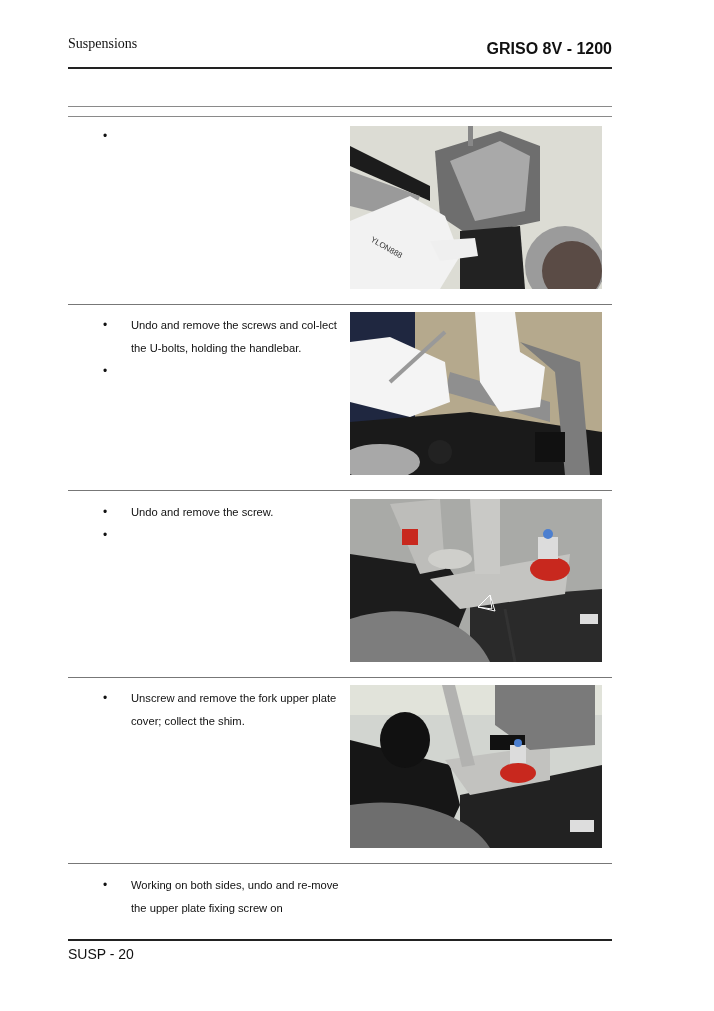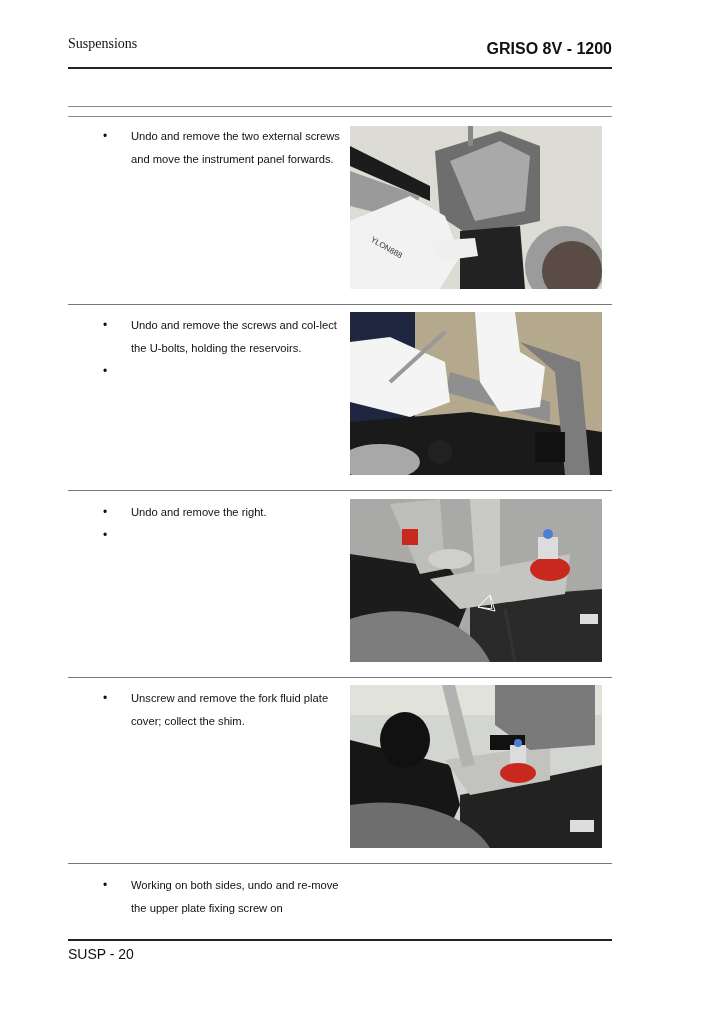--- a/index.html
+++ b/index.html
@@ -24,21 +24,20 @@
 
 <div class="abs hdr-left">Suspensions</div>
 <div class="abs hdr-right">GRISO 8V - 1200</div>
 <div class="abs rule-thick" style="top:67px;"></div>
 <div class="abs rule-thin" style="top:106px;"></div>
 <div class="abs rule-thin" style="top:116px;"></div>
 
 <div class="abs step-text" style="top:125px;">
   <div class="bullet-row">
     <span class="bullet">•</span>
-    <span class="btxt">Undo and remove the two external screws and move the instrument panel forwards.</span>
   </div>
 </div>
 <div class="abs photo" style="top:126px;">
   <svg viewBox="0 0 252 163">
     <rect width="252" height="163" fill="#dcdcd4"></rect>
     <path d="M0 20 L80 60 L80 75 L0 40 Z" fill="#1c1c1c"></path>
     <path d="M0 45 L70 70 L60 95 L0 80 Z" fill="#9a9a9a"></path>
     <path d="M85 25 L150 5 L190 20 L190 95 L120 110 L90 90 Z" fill="#6e6e6e"></path>
     <path d="M100 35 L150 15 L180 30 L175 85 L125 95 Z" fill="#a9a9a9"></path>
     <path d="M118 0 L123 0 L123 20 L118 20 Z" fill="#888"></path>
@@ -48,21 +47,21 @@
     <path d="M0 95 L60 70 L95 90 L110 130 L90 163 L0 163 Z" fill="#f2f2f2"></path>
     <path d="M80 115 L125 112 L128 130 L90 135 Z" fill="#efefef"></path>
     <text x="20" y="115" font-size="8" fill="#333" transform="rotate(30 20 115)" font-family="Liberation Sans, sans-serif">YLON888</text>
   </svg>
 </div>
 <div class="abs sep" style="top:304px;"></div>
 
 <div class="abs step-text" style="top:314px;">
   <div class="bullet-row">
     <span class="bullet">•</span>
-    <span class="btxt">Undo and remove the screws and col-lect the U-bolts, holding the reservoirs.</span>
+    <span class="btxt">Undo and remove the screws and col-lect the U-bolts, holding the handlebar.</span>
   </div>
   <div class="bullet-row">
     <span class="bullet">•</span>
   </div>
 </div>
 <div class="abs photo" style="top:312px;">
   <svg viewBox="0 0 252 163">
     <rect width="252" height="163" fill="#b5a98d"></rect>
     <rect x="0" y="0" width="65" height="163" fill="#1f2740"></rect>
     <path d="M0 110 L120 100 L252 120 L252 163 L0 163 Z" fill="#1a1a1a"></path>
@@ -74,21 +73,21 @@
     <path d="M125 0 L165 0 L170 40 L195 55 L190 95 L150 100 L130 70 Z" fill="#f4f4f4"></path>
     <path d="M40 70 L95 20" stroke="#999" stroke-width="4"></path>
     <rect x="185" y="120" width="30" height="30" fill="#111"></rect>
   </svg>
 </div>
 <div class="abs sep" style="top:490px;"></div>
 
 <div class="abs step-text" style="top:501px;">
   <div class="bullet-row">
     <span class="bullet">•</span>
-    <span class="btxt">Undo and remove the right.</span>
+    <span class="btxt">Undo and remove the screw.</span>
   </div>
   <div class="bullet-row">
     <span class="bullet">•</span>
   </div>
 </div>
 <div class="abs photo" style="top:499px;">
   <svg viewBox="0 0 252 163">
     <rect width="252" height="163" fill="#a9aaa7"></rect>
     <path d="M0 55 L100 70 L120 100 L95 163 L0 163 Z" fill="#1c1c1c"></path>
     <path d="M120 100 L252 90 L252 163 L120 163 Z" fill="#2a2a2a"></path>
@@ -104,21 +103,21 @@
     <path d="M128 108 L140 96 L142 110 Z M128 108 L145 112 L140 96 Z" fill="#111" stroke="#fff" stroke-width="1"></path>
     <path d="M155 110 L165 163" stroke="#333" stroke-width="3"></path>
     <rect x="230" y="115" width="18" height="10" fill="#ddd"></rect>
   </svg>
 </div>
 <div class="abs sep" style="top:677px;"></div>
 
 <div class="abs step-text" style="top:687px;">
   <div class="bullet-row">
     <span class="bullet">•</span>
-    <span class="btxt">Unscrew and remove the fork fluid plate cover; collect the shim.</span>
+    <span class="btxt">Unscrew and remove the fork upper plate cover; collect the shim.</span>
   </div>
 </div>
 <div class="abs photo" style="top:685px;">
   <svg viewBox="0 0 252 163">
     <rect width="252" height="163" fill="#d2d5d0"></rect>
     <rect x="0" y="0" width="252" height="30" fill="#e1e3da"></rect>
     <path d="M0 55 L100 80 L110 120 L90 163 L0 163 Z" fill="#161616"></path>
     <path d="M110 110 L252 80 L252 163 L110 163 Z" fill="#222"></path>
     <path d="M0 120 C60 110 120 130 140 163 L0 163 Z" fill="#6e6e6e"></path>
     <ellipse cx="55" cy="55" rx="25" ry="28" fill="#111"></ellipse>

